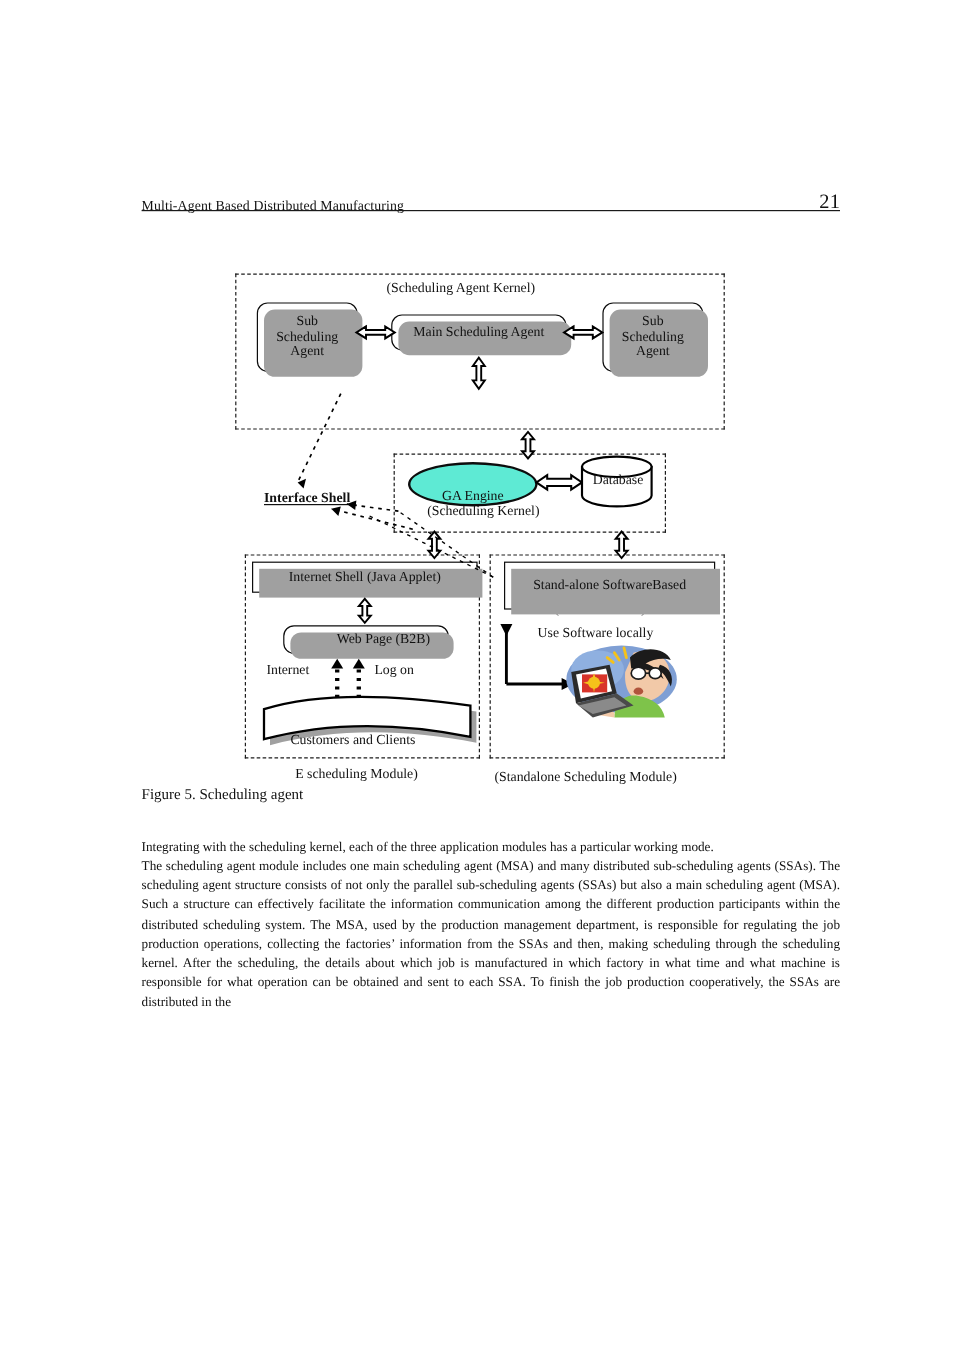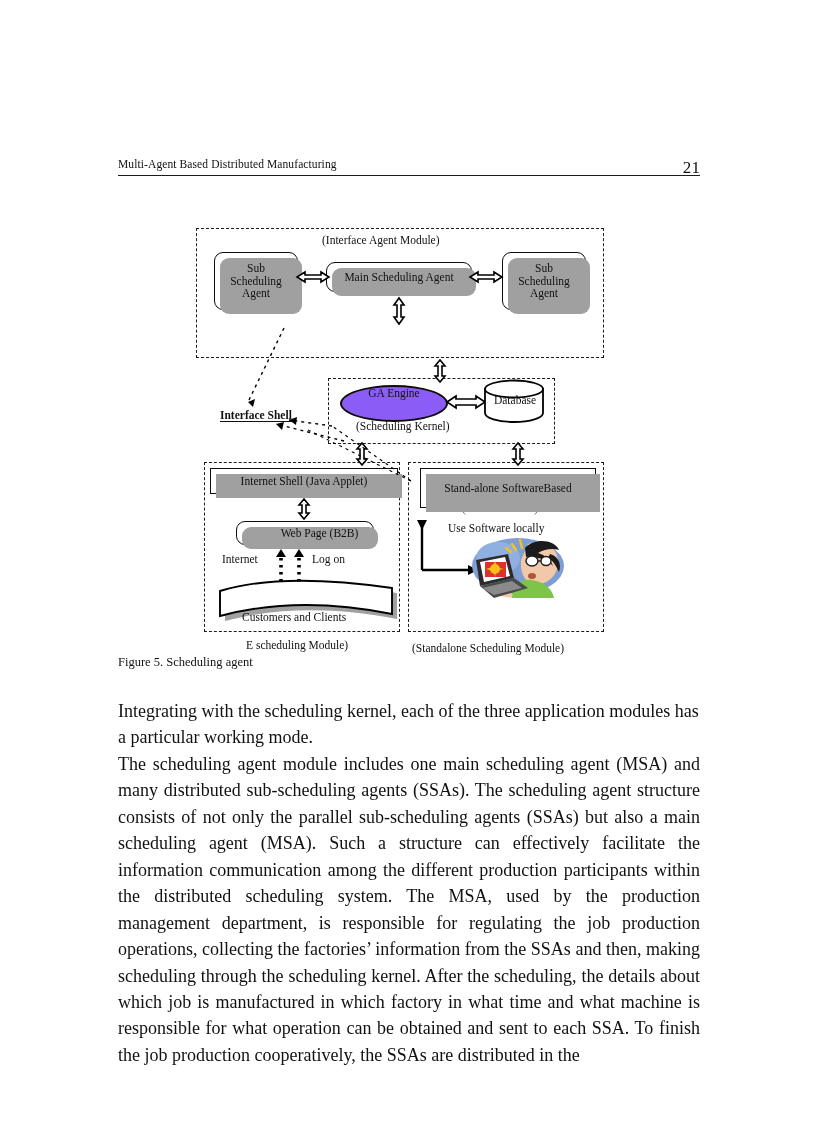--- a/index.html
+++ b/index.html
@@ -16,21 +16,21 @@
     overflow: hidden;
   }
 
   
   .running-head {
     position: absolute;
     left: 118px;
     top: 158px;
     width: 582px;
     display: flex;
-    align-items: flex-start;
+    align-items: flex-end;
     justify-content: space-between;
     font-size: 11.5px;
     letter-spacing: .1px;
   }
   .running-head .rh-title { white-space: nowrap; }
   .running-head .rh-page  { font-size: 17px; }
   .head-rule {
     position: absolute;
     left: 118px;
     top: 175px;
@@ -114,23 +114,23 @@
     text-decoration: underline;
     text-underline-offset: 2px;
     z-index: 6;
     white-space: nowrap;
   }
 
   .ellipse {
     position: absolute;
     border: 2px solid #0d0d0d;
     border-radius: 50%;
-    background: #8b5cf6;
+    background: #5eead4;
     display: flex;
-    align-items: flex-start;
+    align-items: flex-end;
     justify-content: center;
     font-size: 11.5px;
     z-index: 4;
   }
 
   .cylinder { position: absolute; z-index: 4; }
   .cyl-label {
     position: absolute;
     width: 100%;
     text-align: center;
@@ -147,21 +147,21 @@
     top: 655px;
     font-size: 12.5px;
   }
 
   
   .body-text {
     position: absolute;
     left: 118px;
     top: 698px;
     width: 582px;
-    font-size: 18px;
+    font-size: 11px;
     line-height: 1.47;
   }
   .body-text p { margin: 0; }
   .body-text p.just { text-align: justify; text-align-last: left; }
   .body-text p + p { margin-top: 0px; }
 
   svg { display: block; overflow: visible; }
 </style>
 </head>
 <body>
@@ -169,21 +169,21 @@
 <div class="running-head">
   <span class="rh-title">Multi-Agent Based Distributed Manufacturing</span>
   <span class="rh-page">21</span>
 </div>
 <div class="head-rule"></div>
 
 <div class="figure">
 
   <div class="module" style="left:0px; top:0px; width:408px; height:130px;"></div>
 
-  <div class="caption-in" style="left:126px; top:6px;">(Interface Agent Module)</div>
+  <div class="caption-in" style="left:126px; top:6px;">(Scheduling Agent Kernel)</div>
 
   <div class="node round" style="left:18px; top:24px; width:84px; height:58px; flex-direction:column;">
     <span>Sub</span>
     <span>Scheduling</span>
     <span>Agent</span>
   </div>
 
   <div class="node round" style="left:130px; top:34px; width:146px; height:30px;">
     <span>Main Scheduling Agent</span>
   </div>

